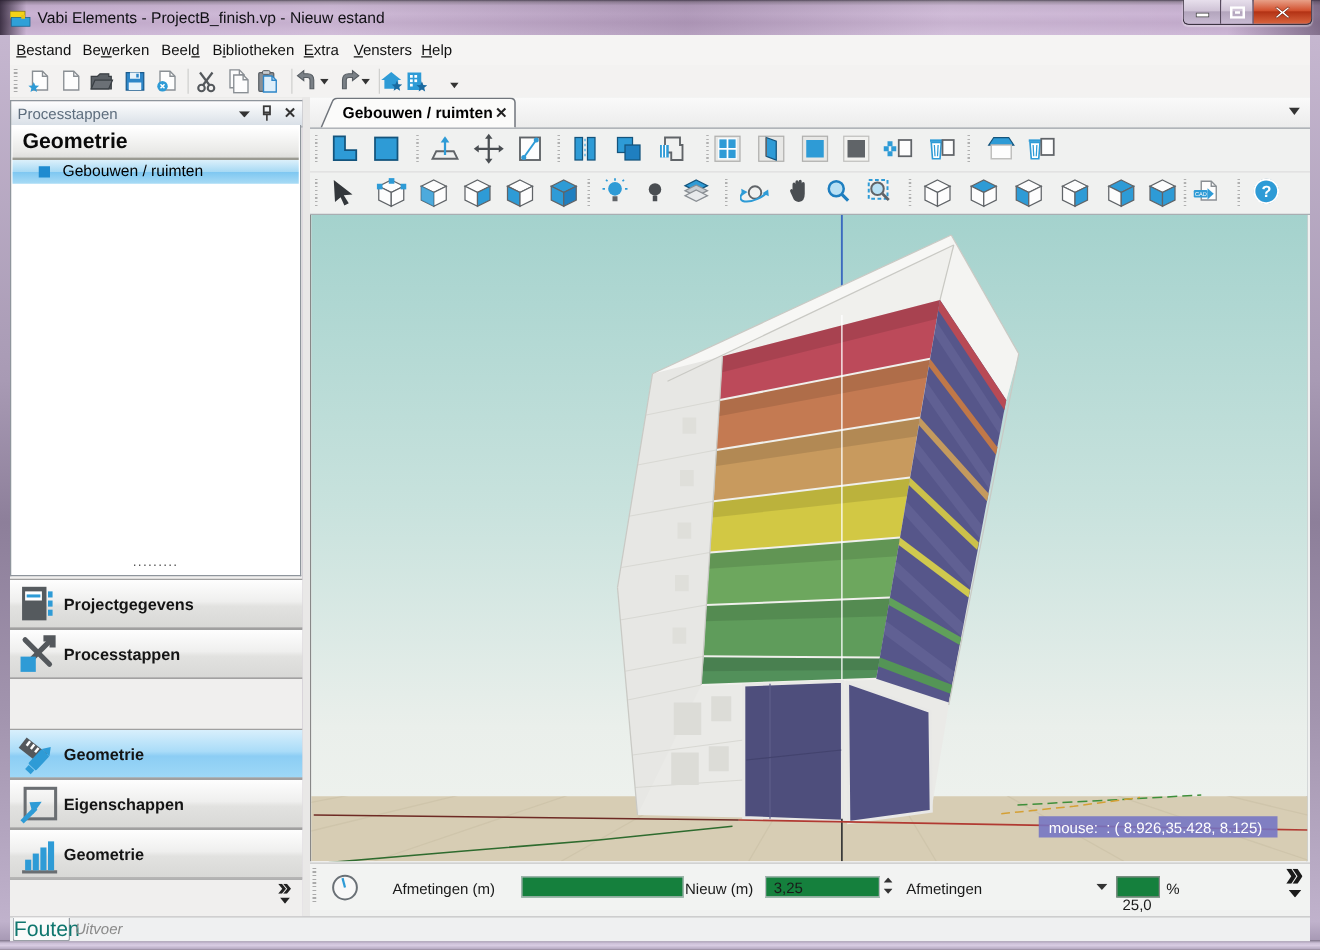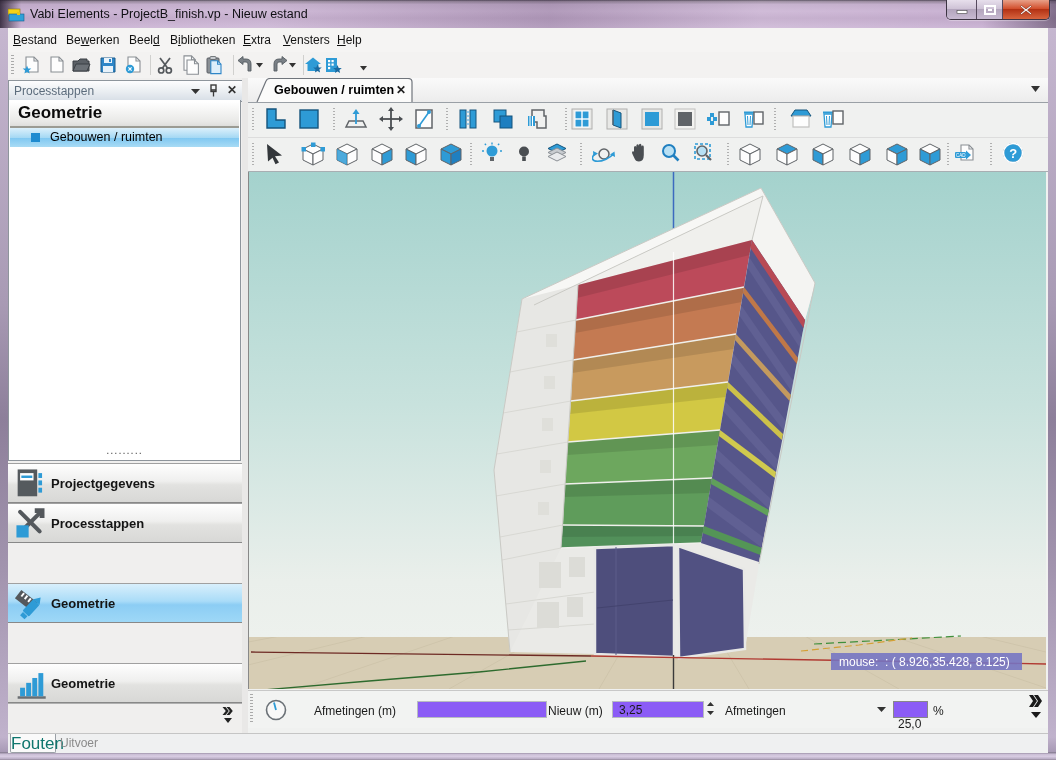--- a/index.html
+++ b/index.html
@@ -60,25 +60,25 @@
   #tab1{position:absolute;left:8px;top:0px;width:160px;height:24px;}
   #tab1-label{position:absolute;left:26px;top:5px;font-size:12.5px;font-weight:bold;color:#000;}
   #tab-x{position:absolute;left:148px;top:5px;font-size:12px;font-weight:bold;color:#222;}
   #tab-dd{position:absolute;right:8px;top:8px;}
   #tbar1{left:0;top:24px;width:800px;height:35px;border-bottom:1px solid #dddddd;}
   #tbar2{left:0;top:60px;width:800px;height:33px;border-bottom:1px solid #a8aeb2;}
   
   #vp{left:0;top:94px;width:796px;height:517px;border-left:1px solid #888;border-right:1px solid #a8aeb2;}
   
   #bbar{left:0;top:612px;width:800px;height:37px;background:#f2f3f2;border-top:1px solid #c8c8c8;font-size:12px;color:#1a1a1a;}
-  .fld{position:absolute;background:#8b5cf6;border:1px solid #b8bcc0;}
+  .fld{position:absolute;background:#15803d;border:1px solid #b8bcc0;}
   
   #btabs{left:8px;top:733px;width:1040px;height:19px;background:#eff0f1;border-top:1px solid #c5c5c5;}
   #btab1{position:absolute;left:2px;top:0px;width:44px;height:18px;background:#fafafa;border:1px solid #9aa0a6;border-top:none; font-size:17px;color:#0f766e;text-align:center;border-radius:0 0 2px 2px;}
-  #btab2{position:absolute;left:52px;top:2px;font-size:12px;color:#8a8a8a;}
+  #btab2{position:absolute;left:52px;top:2px;font-size:12px;color:#8a8a8a;font-style:italic;}
 </style>
 </head>
 <body>
 <div id="frame" class="abs"></div>
 <div id="titlebar" class="abs">
     <div class="sheen"></div>
   </div>
 <svg id="title-ico" class="abs" viewBox="0 0 17 14">
   <rect x="0" y="1" width="12" height="6" fill="#f4d216" stroke="#8a7a10" stroke-width="0.6"></rect>
   <rect x="1" y="6" width="15" height="7" fill="#2fa0d8" stroke="#17608c" stroke-width="0.6"></rect>
@@ -249,20 +249,30 @@
             <rect x="7" y="9.6" width="1.6" height="3.6"></rect>
             <rect x="10.5" y="9.6" width="1.6" height="3.6"></rect>
             <rect x="14" y="9.6" width="1.6" height="3.6"></rect>
           </g>
         </g>
         <g transform="rotate(-47 15 16)">
           <rect x="7" y="12.5" width="13" height="7" rx="1" fill="#2e9bd6"></rect>
           <path d="M20 12.5 L25 16 L20 19.5 Z" fill="#2e9bd6"></path>
           <rect x="3" y="13.5" width="3.5" height="5" fill="#2e9bd6"></rect>
         </g>
+      </svg>
+    </div>
+  <div class="navbtn abs" style="top:545px">
+      <span class="t">Eigenschappen</span>
+    <svg width="28" height="28" viewBox="0 0 28 28">
+        <rect x="5" y="3" width="20" height="20" fill="none" stroke="#6a6e72" stroke-width="2"></rect>
+        <g stroke="#2e9bd6" stroke-width="3">
+          <line x1="3" y1="25" x2="12" y2="16"></line>
+        </g>
+        <path d="M8 12 L16 12 L10 20 Z" fill="#2e9bd6" transform="rotate(-2 12 16)"></path>
       </svg>
     </div>
   <div class="navbtn abs" style="top:585px">
       <span class="t">Geometrie</span>
     <svg width="28" height="28" viewBox="0 0 28 28">
         <line x1="3" y1="25" x2="26" y2="25" stroke="#6a6e72" stroke-width="2"></line>
         <rect x="5" y="17" width="4" height="7" fill="#2e9bd6"></rect>
         <rect x="10" y="13" width="4" height="11" fill="#2e9bd6"></rect>
         <rect x="15" y="9" width="4" height="15" fill="#2e9bd6"></rect>
         <rect x="20" y="5" width="4" height="19" fill="#2e9bd6"></rect>

